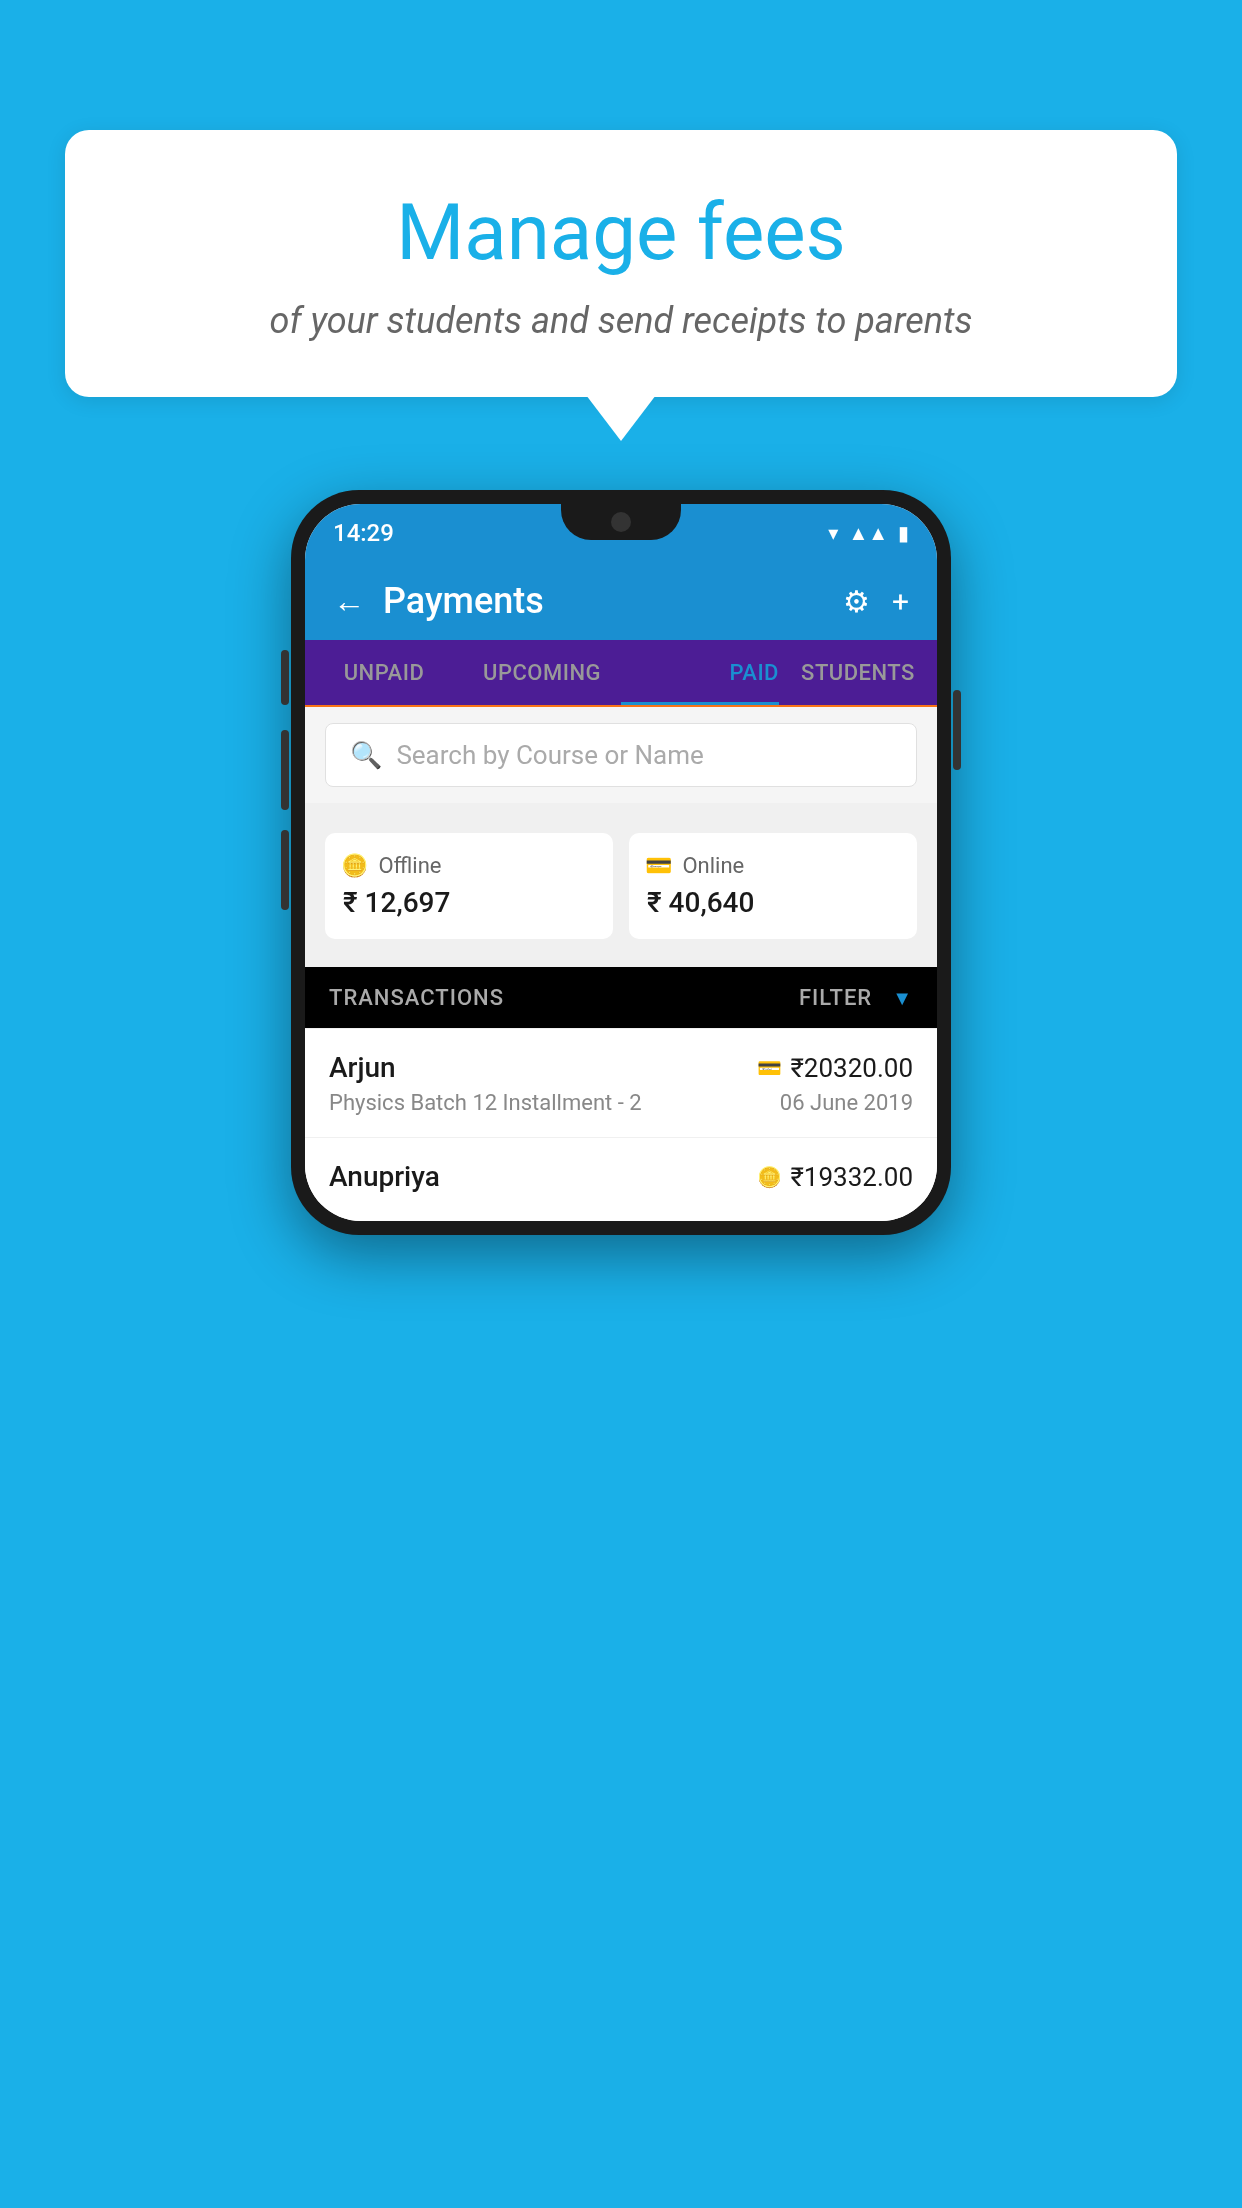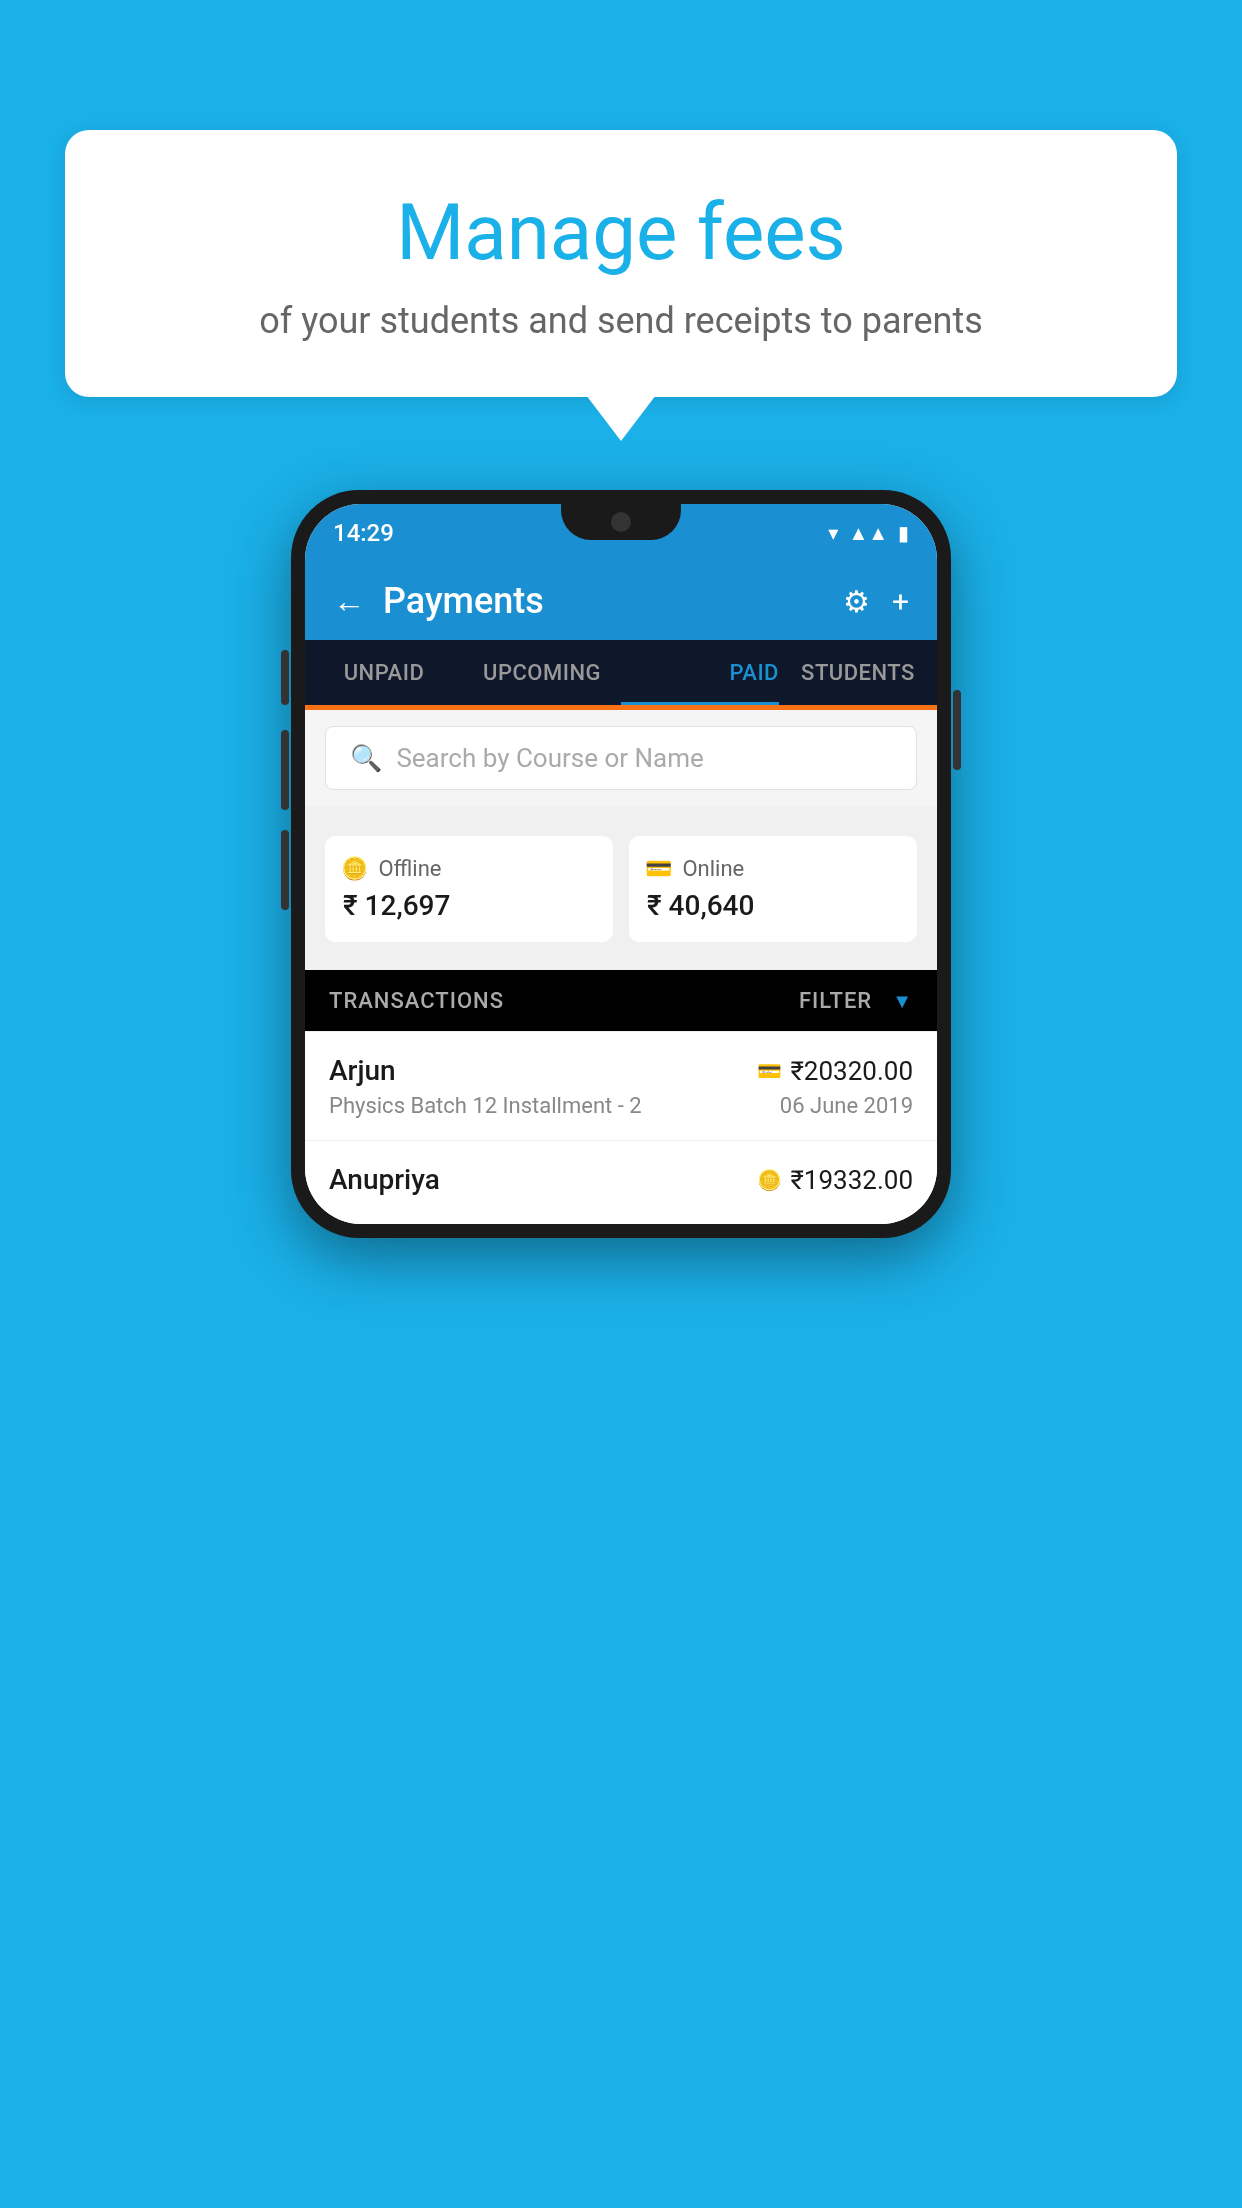--- a/index.html
+++ b/index.html
@@ -41,20 +41,21 @@
       font-size: 78px;
       font-weight: 400;
       color: #1ab0e8;
       line-height: 1.1;
       margin-bottom: 24px;
     }
     .speech-bubble-sub {
       font-size: 36px;
       color: #666;
       font-weight: 400;
+      font-style: italic;
     }
 
     
     .phone-wrapper {
       position: absolute;
       top: 490px;
       left: 50%;
       transform: translateX(-50%);
       width: 660px;
     }
@@ -154,23 +155,23 @@
       gap: 22px;
     }
 
     .header-icon {
       color: white;
       font-size: 30px;
     }
 
     
     .tabs-container {
-      background: #0f172a;
-      display: flex;
-      border-bottom: 5px solid #f97316;
+      background: #4c1d95;
+      display: flex;
+      border-bottom: 2px solid #f97316;
     }
 
     .tab {
       flex: 1;
       text-align: center;
       padding: 20px 0;
       font-size: 22px;
       font-weight: 500;
       color: #999;
       cursor: pointer;

